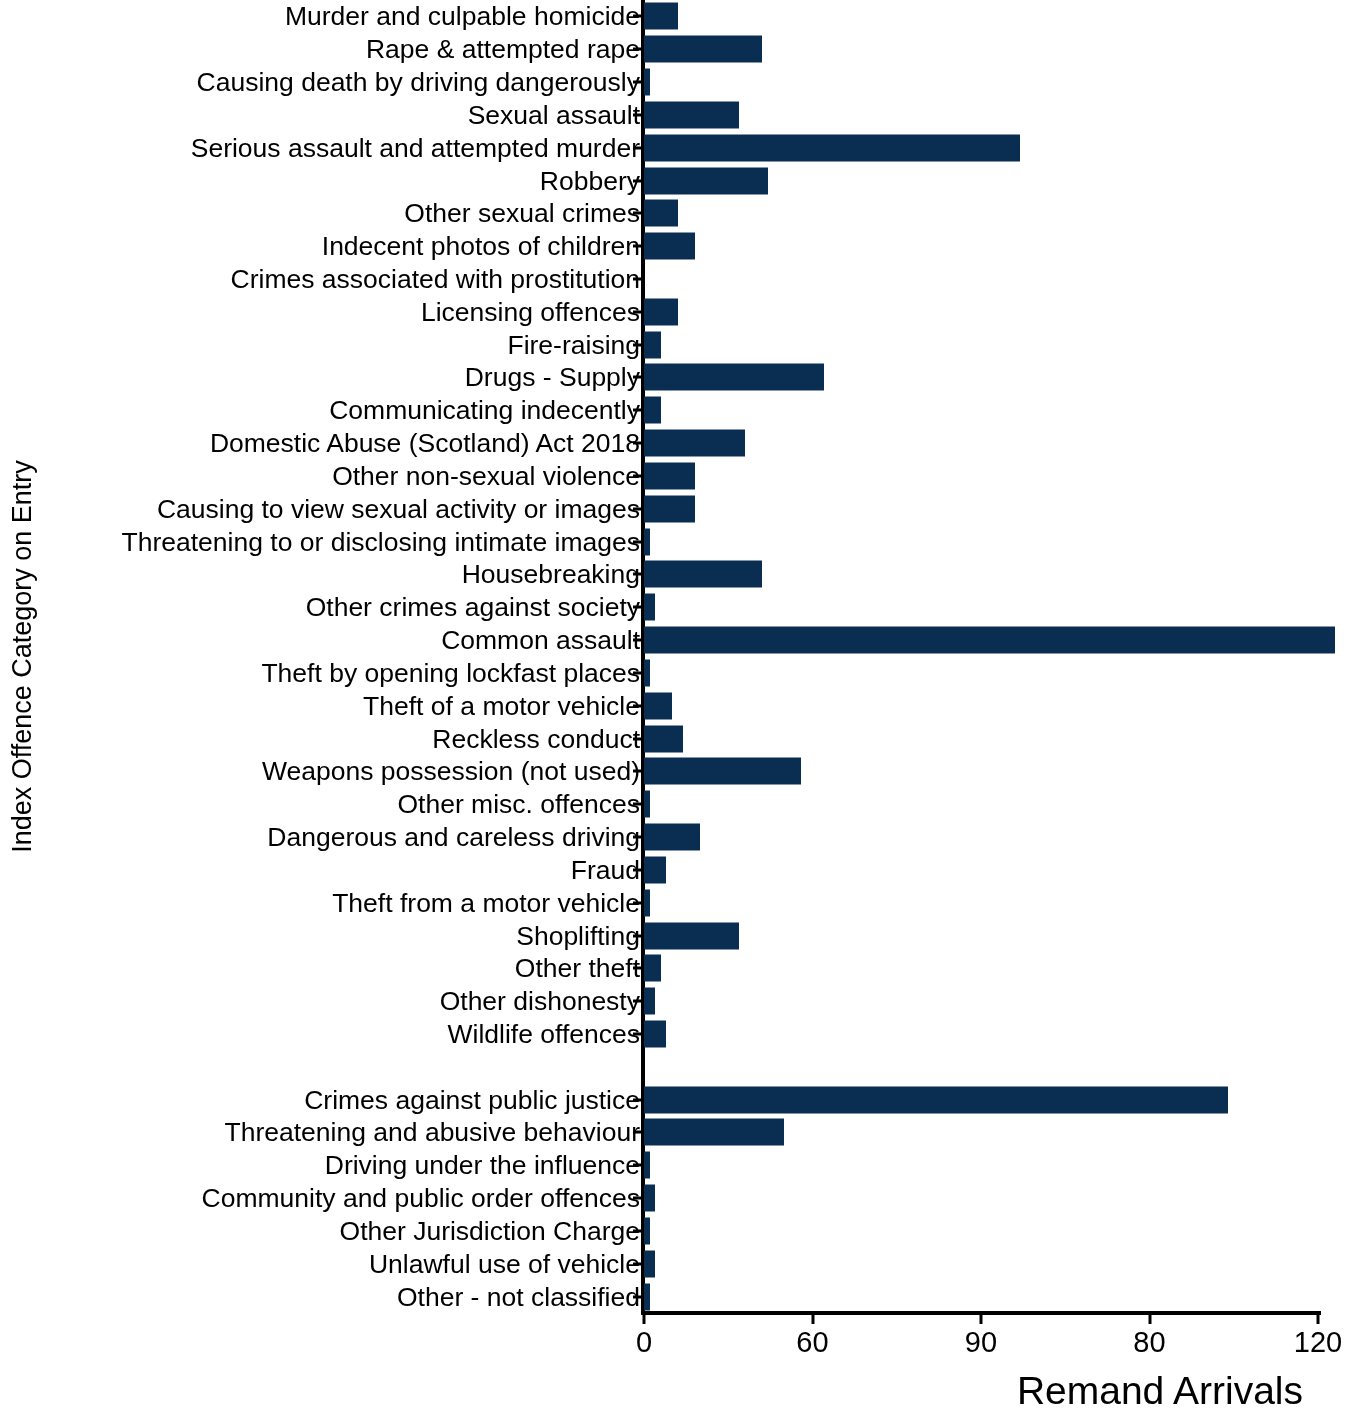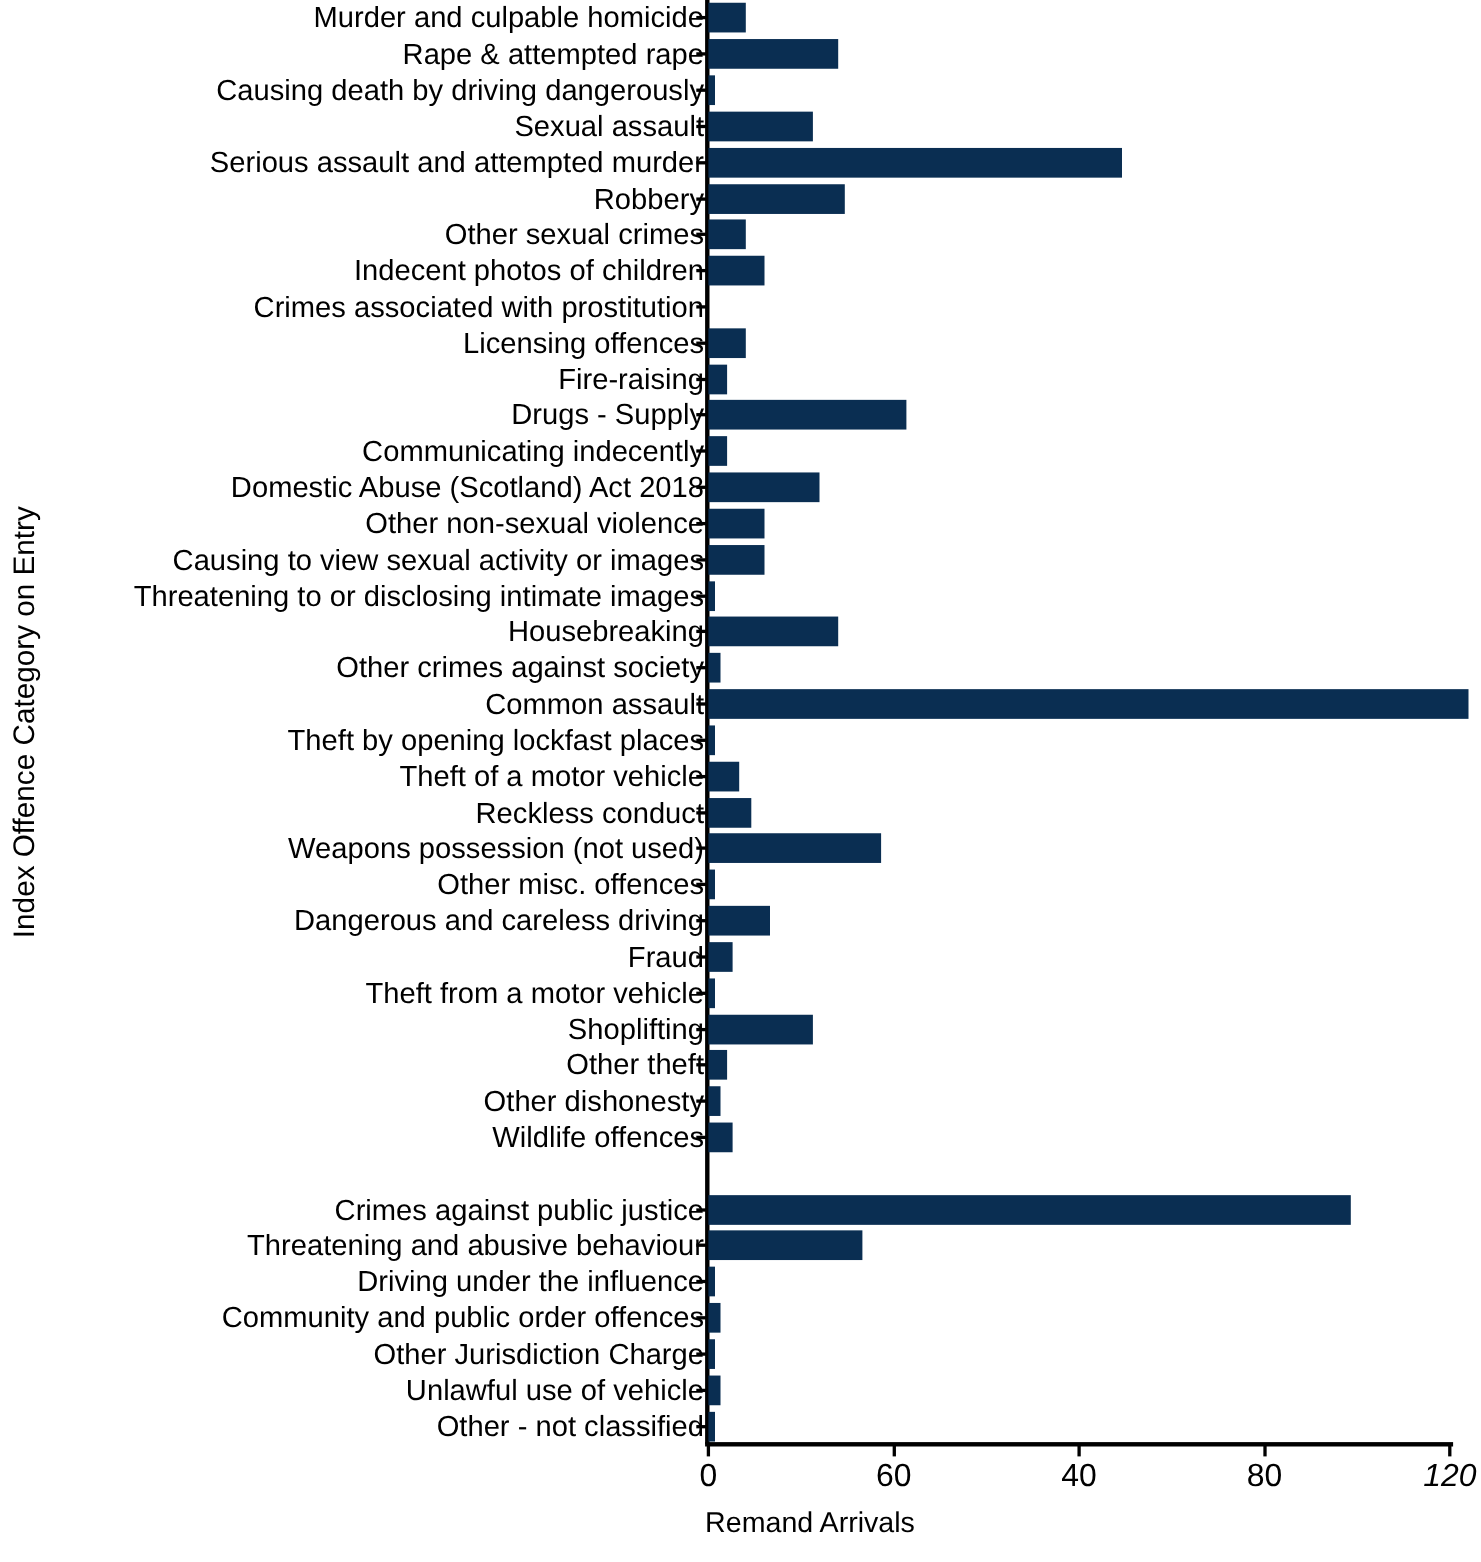--- a/index.html
+++ b/index.html
@@ -117,25 +117,25 @@
   }
   .xtick-label {
     position: absolute;
     top: 13px;
     font-size: 29px;
     transform: translateX(-50%);
     white-space: nowrap;
   }
   #xlabel {
     position: absolute;
-    left: 641px;
+    left: 623px;
     top: 56px;
     width: 680px;
-    text-align: left;
-    font-size: 26px;
+    text-align: right;
+    font-size: 39px;
     white-space: nowrap;
   }
 </style>
 </head>
 <body>
 
 <div id="figure">
 
   <div id="ylabel">
     <span>Index Offence Category on Entry</span>
@@ -343,20 +343,20 @@
     </div>
 
   <div id="xaxis">
 
     <div id="xlabel">Remand Arrivals</div>
   <div class="xtick-mark" style="left: 644px;"></div>
       <div class="xtick-label" style="left: 644px;">0</div>
       <div class="xtick-mark" style="left: 812.5px;"></div>
       <div class="xtick-label" style="left: 812.5px;">60</div>
       <div class="xtick-mark" style="left: 981px;"></div>
-      <div class="xtick-label" style="left: 981px;">40</div>
+      <div class="xtick-label" style="left: 981px;">90</div>
       <div class="xtick-mark" style="left: 1149.5px;"></div>
       <div class="xtick-label" style="left: 1149.5px;">80</div>
       <div class="xtick-mark" style="left: 1318px;"></div>
-      <div class="xtick-label" style="left: 1318px; font-style: italic;">120</div>
+      <div class="xtick-label" style="left: 1318px;">120</div>
     </div>
 
 </div>
 
 </body></html>

